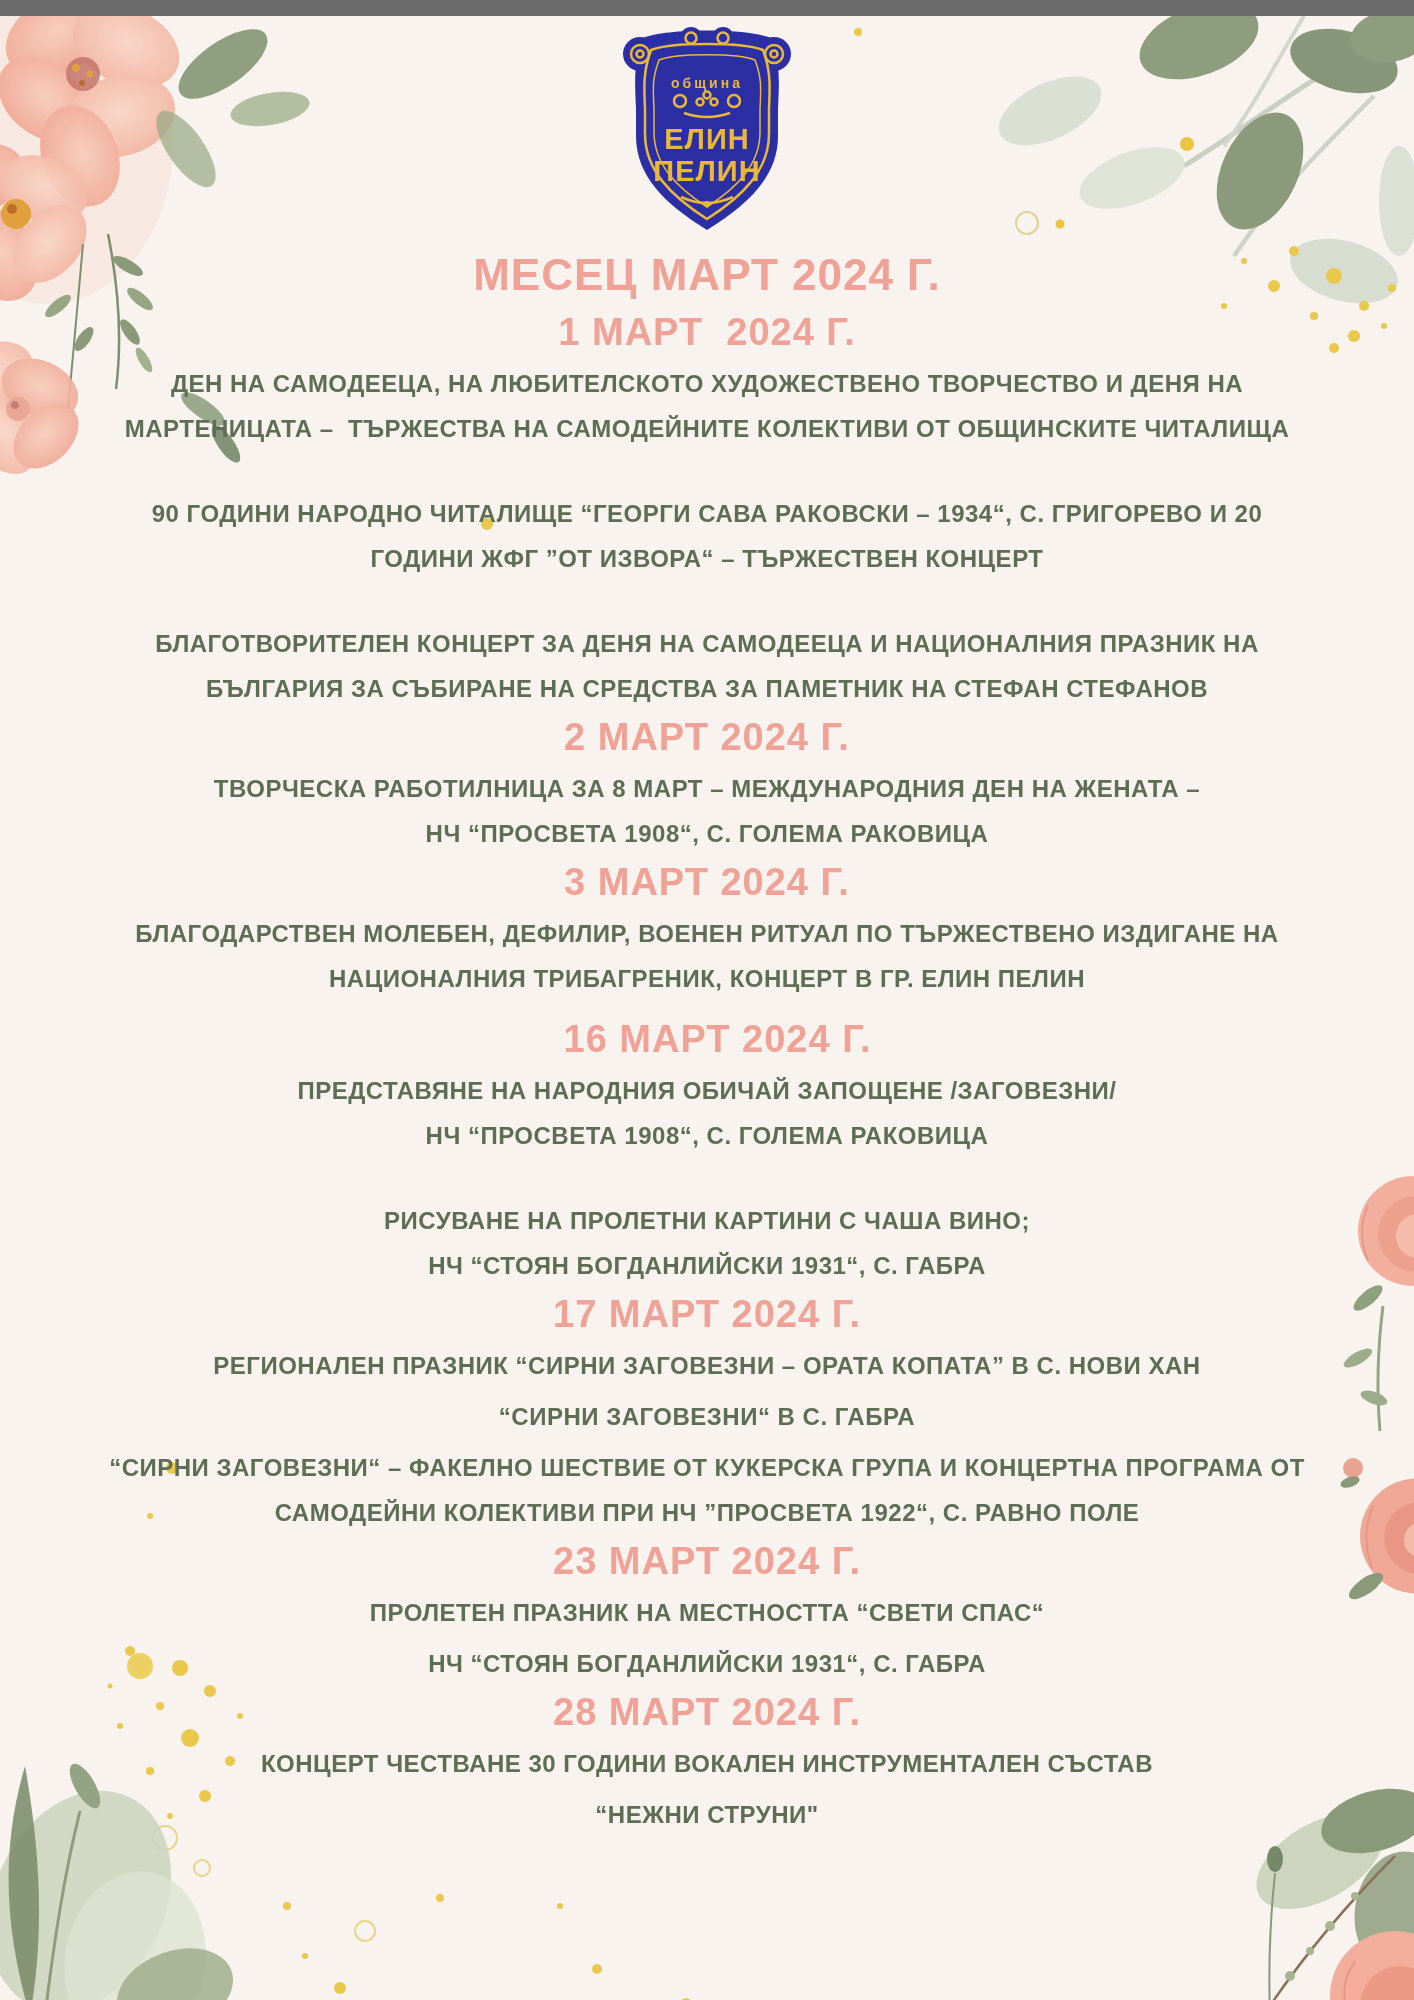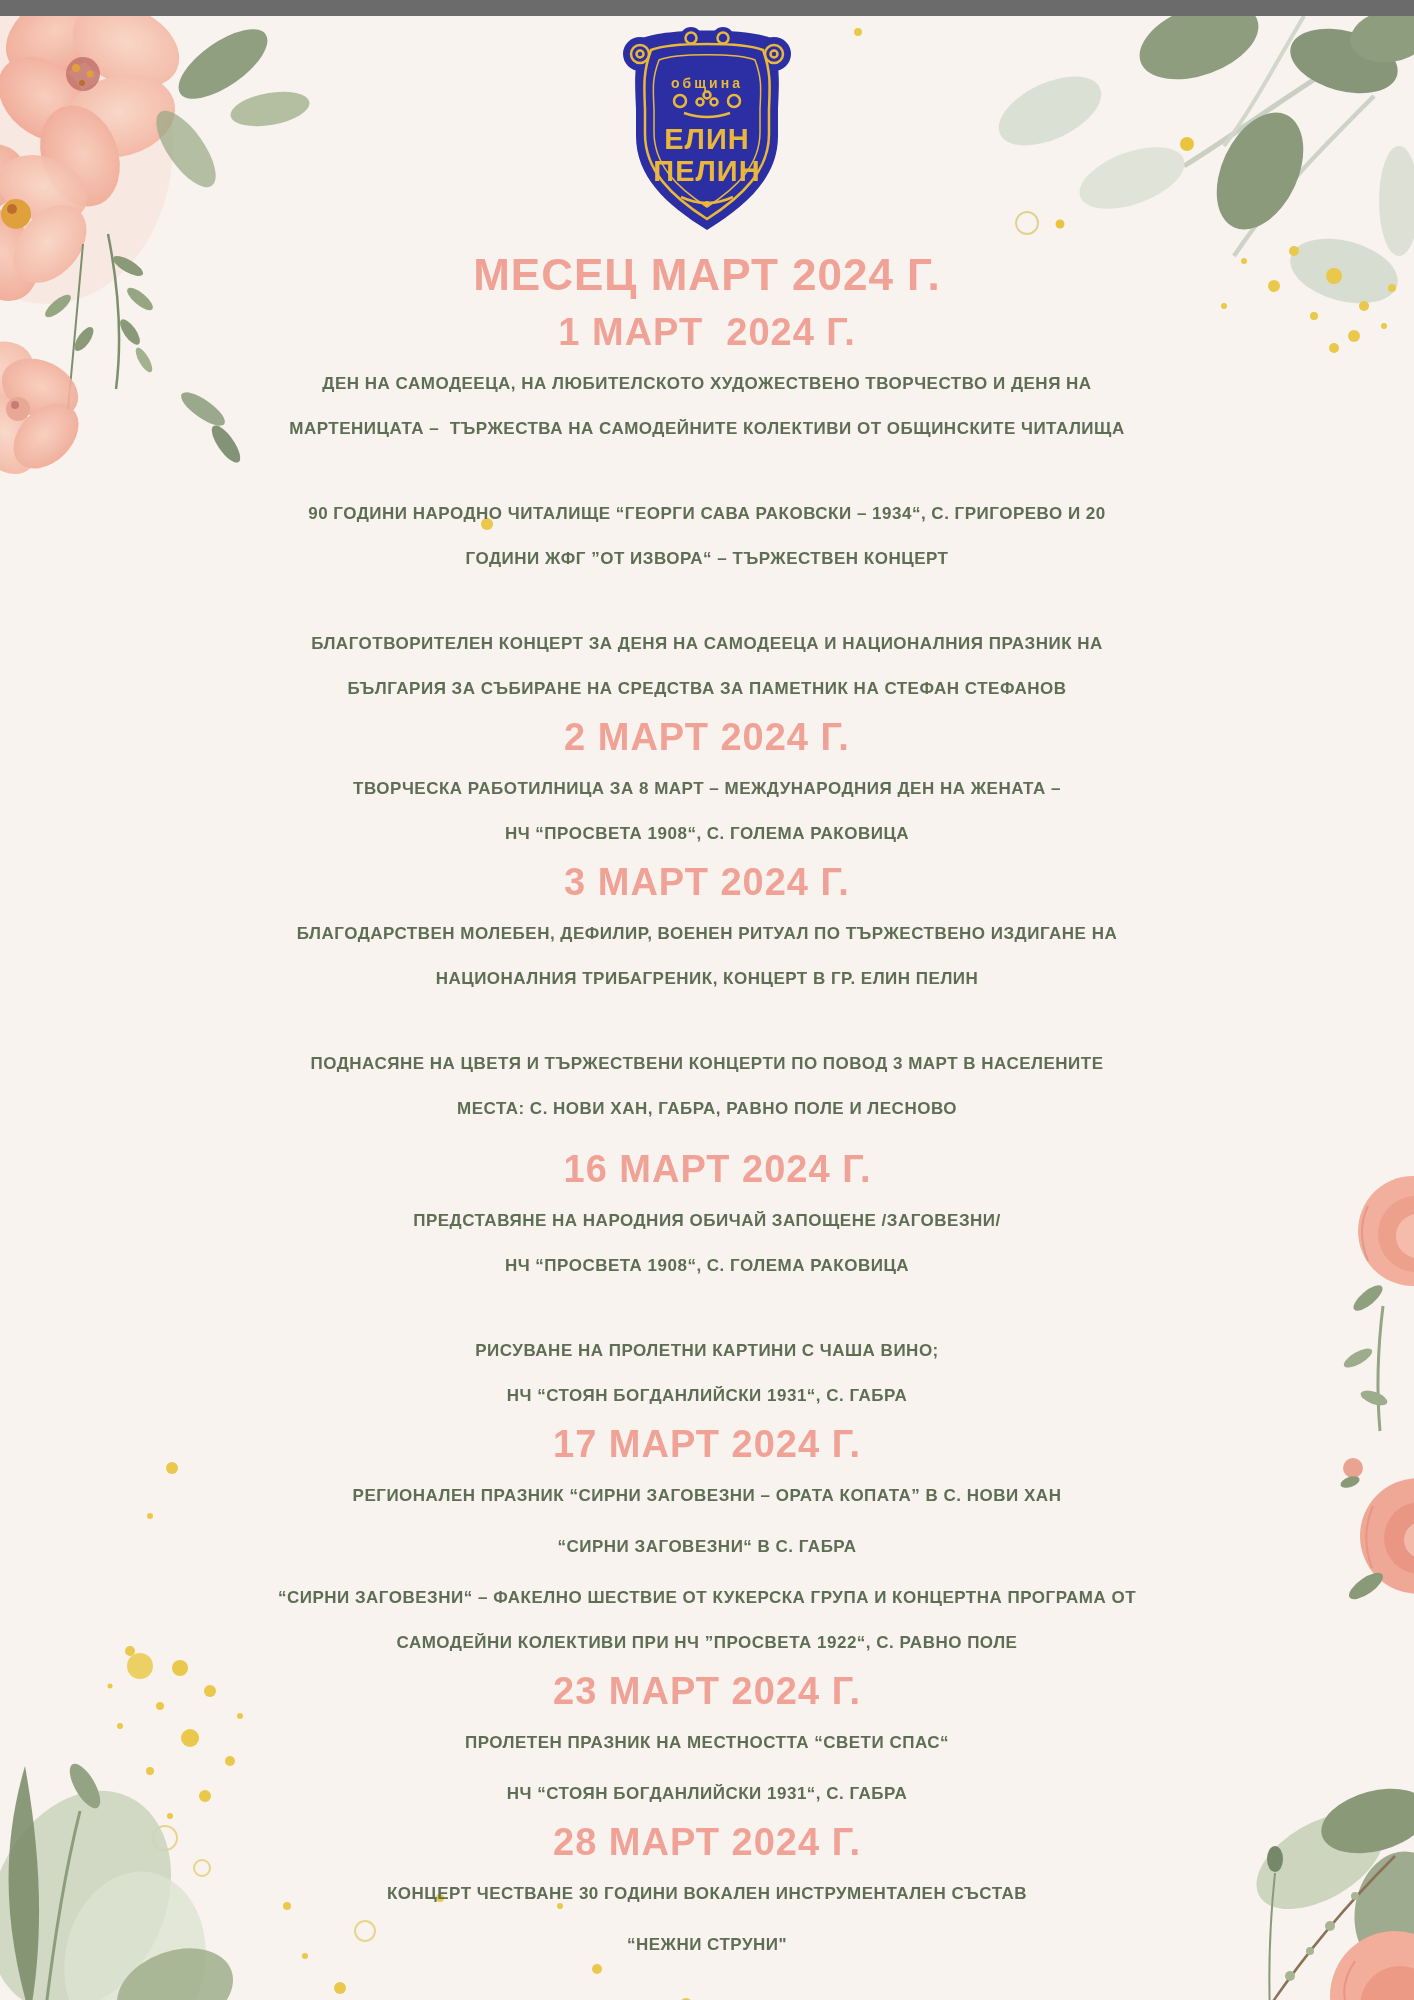--- a/index.html
+++ b/index.html
@@ -32,21 +32,21 @@
   }
   #events-list{margin-top:14px;}
   .date{
     color:var(--pink);font-size:38px;font-weight:bold;
     line-height:45px;margin-top:4px;letter-spacing:1px;white-space:pre-wrap;
   }
   .date.spaced{margin-top:16px;padding-left:21px;}
   .event{margin-top:6px;}
   .event.gap{margin-top:40px;}
   .line{
-    color:var(--green);font-size:17px;font-weight:bold;
+    color:var(--green);font-size:24px;font-weight:bold;
     line-height:45px;letter-spacing:0.5px;white-space:pre-wrap;
   }
 </style>
 </head>
 <body>
 
 <div class="page">
 
   <svg class="deco" style="left:-12px;top:-12px" width="340" height="480" viewBox="0 0 340 480">
     <defs>
@@ -276,24 +276,20 @@
         <h3 class="date">2 МАРТ 2024 Г.</h3>
         <div class="event">
           <p class="line">ТВОРЧЕСКА РАБОТИЛНИЦА ЗА 8 МАРТ – МЕЖДУНАРОДНИЯ ДЕН НА ЖЕНАТА –</p>
           <p class="line">НЧ “ПРОСВЕТА 1908“, С. ГОЛЕМА РАКОВИЦА</p>
         </div>
         <h3 class="date">3 МАРТ 2024 Г.</h3>
         <div class="event">
           <p class="line">БЛАГОДАРСТВЕН МОЛЕБЕН, ДЕФИЛИР, ВОЕНЕН РИТУАЛ ПО ТЪРЖЕСТВЕНО ИЗДИГАНЕ НА</p>
           <p class="line">НАЦИОНАЛНИЯ ТРИБАГРЕНИК, КОНЦЕРТ В ГР. ЕЛИН ПЕЛИН</p>
         </div>
-        <div class="event gap">
-          <p class="line">ПОДНАСЯНЕ НА ЦВЕТЯ И ТЪРЖЕСТВЕНИ КОНЦЕРТИ ПО ПОВОД 3 МАРТ В НАСЕЛЕНИТЕ</p>
-          <p class="line">МЕСТА: С. НОВИ ХАН, ГАБРА, РАВНО ПОЛЕ И ЛЕСНОВО</p>
-        </div>
         <h3 class="date spaced">16 МАРТ 2024 Г.</h3>
         <div class="event">
           <p class="line">ПРЕДСТАВЯНЕ НА НАРОДНИЯ ОБИЧАЙ ЗАПОЩЕНЕ /ЗАГОВЕЗНИ/</p>
           <p class="line">НЧ “ПРОСВЕТА 1908“, С. ГОЛЕМА РАКОВИЦА</p>
         </div>
         <div class="event gap">
           <p class="line">РИСУВАНЕ НА ПРОЛЕТНИ КАРТИНИ С ЧАША ВИНО;</p>
           <p class="line">НЧ “СТОЯН БОГДАНЛИЙСКИ 1931“, С. ГАБРА</p>
         </div>
         <h3 class="date">17 МАРТ 2024 Г.</h3>

